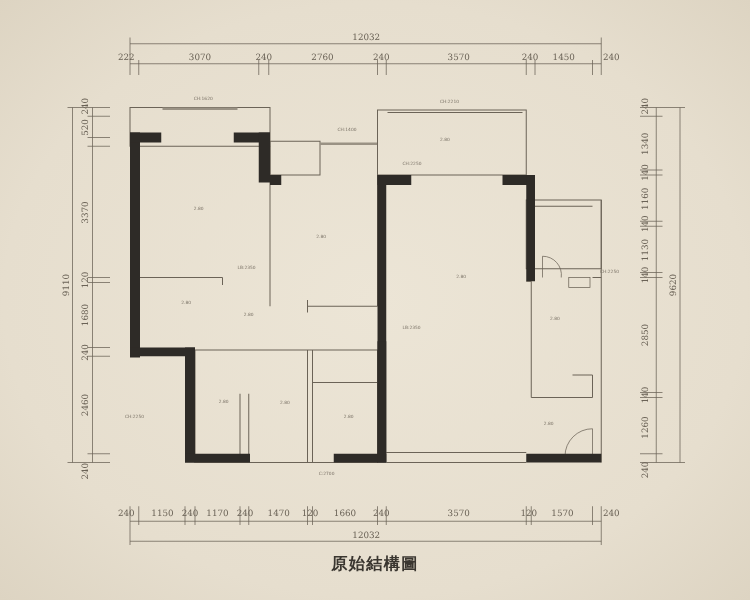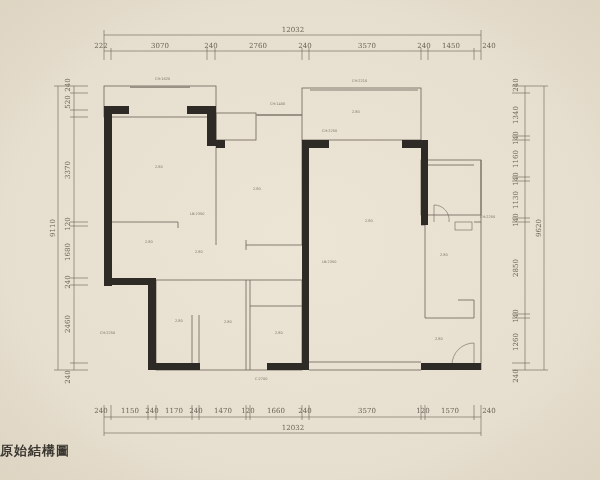--- a/index.html
+++ b/index.html
@@ -11,21 +11,21 @@
   }
   .paper {
     position: absolute; left: 0; top: 0; width: 600px; height: 480px;
     background: radial-gradient(ellipse at center, #ece5d6 0%, #e6dece 70%, #ddd4c2 100%);
   }
   svg { position: absolute; left: 0; top: 0; }
   .dim { font-size: 7px; fill: #6a6256; font-family: "DejaVu Serif", serif; }
   .lbl { font-size: 3.5px; fill: #7a7266; font-family: "DejaVu Sans", sans-serif; }
   .title {
     position: absolute; left: 0; width: 600px; top: 442px;
-    text-align: left; font-size: 13px; font-weight: bold; color: #3a3630;
+    text-align: center; font-size: 13px; font-weight: bold; color: #3a3630;
     letter-spacing: 1px; font-family: "DejaVu Serif", serif;
   }
 </style>
 </head>
 <body>
 
 <div class="paper"></div>
 
 <svg width="600" height="480" viewBox="0 0 600 480">
 

